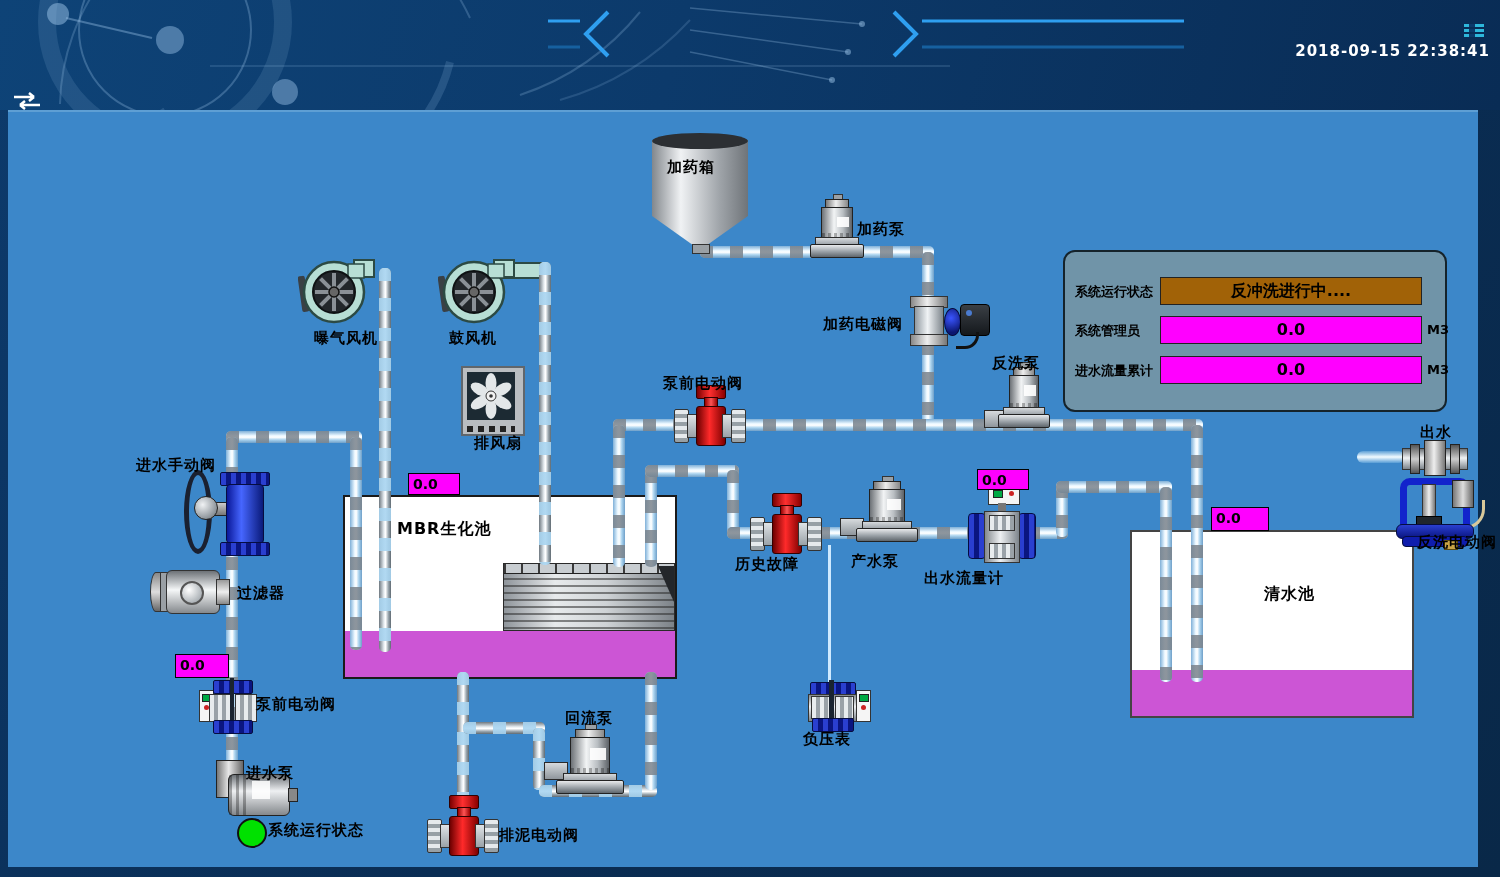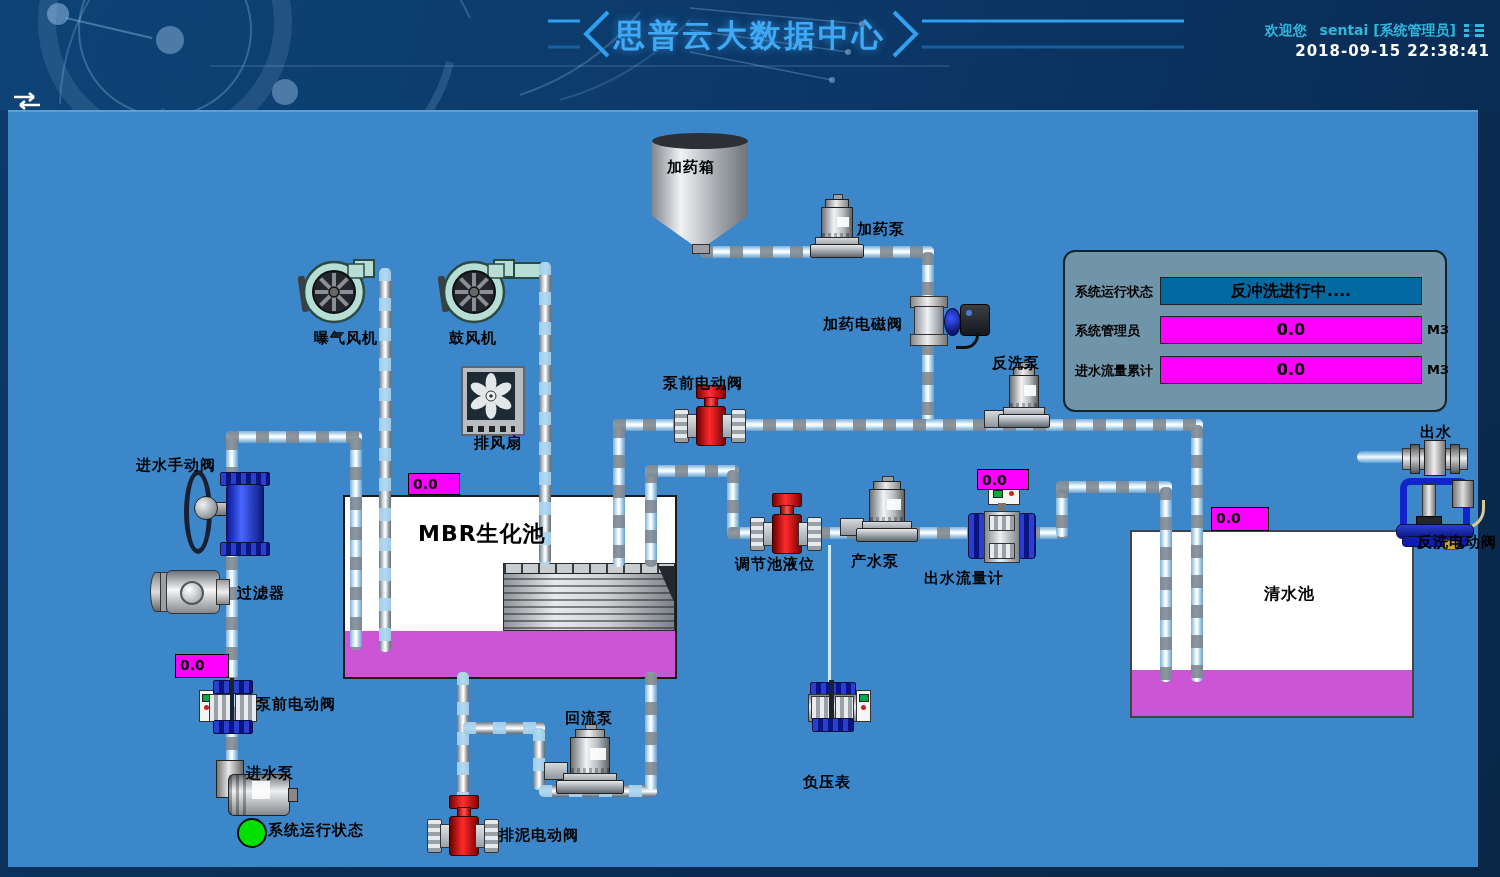--- a/index.html
+++ b/index.html
@@ -64,21 +64,21 @@
   .module::before{content:"";position:absolute;left:0;right:0;top:0;height:9px;
      background:repeating-linear-gradient(90deg,#3a3a3a 0 2px,#c8cdd1 2px 17px);border-bottom:1px solid #222;}
   .module::after{content:"";position:absolute;right:0;top:2px;width:16px;height:36px;background:#23262a;
      clip-path:polygon(100% 0,0 0,100% 100%);}
   
   .panel{position:absolute;left:1063px;top:250px;width:380px;height:158px;background:#7094a8;
          border:2px solid #15232b;border-radius:12px;}
   .panel .plbl{position:absolute;color:#000;font-size:13px;font-weight:bold;white-space:nowrap;}
   .panel .pbox{position:absolute;left:95px;width:260px;height:26px;line-height:26px;text-align:center;
                color:#000;font-size:16px;font-weight:bold;border:1px solid #222;}
-  .panel .alarm{background:#0369a1;}
+  .panel .alarm{background:#a16207;}
   .panel .mag{background:#ff00ff;}
   .panel .unit{position:absolute;left:362px;color:#000;font-size:13px;font-weight:bold;}
   
   .pump{position:absolute;}
   .pump>div{position:absolute;}
   .pump .nub{left:42%;top:0;width:16%;height:6px;background:#9aa0a5;border:1px solid #333;}
   .pump .cap{left:28%;right:28%;top:5px;height:9px;background:linear-gradient(90deg,#777,#eee 45%,#888);border:1px solid #222;}
   .pump .pbody{left:21%;right:21%;top:13px;bottom:15px;border:1px solid #222;
      background:linear-gradient(90deg,#6d7277,#f2f4f5 40%,#b9bec2 70%,#5d6267);}
   .pump .pbody::after{content:"";position:absolute;right:8%;top:26%;width:42%;height:30%;background:rgba(255,255,255,.9);}
@@ -218,30 +218,25 @@
         <circle cx="862" cy="24" r="3" opacity="0.5"></circle>
         <circle cx="848" cy="52" r="3" opacity="0.5"></circle>
         <circle cx="832" cy="80" r="3" opacity="0.5"></circle>
       </g>
     </svg>
     <svg class="abs" style="left:548px;top:6px" width="66" height="56" viewBox="0 0 66 56">
       <path d="M60 6 L38 28 L60 50" stroke="#2f9ff0" stroke-width="4" fill="none"></path>
       <line x1="0" y1="15" x2="32" y2="15" stroke="#2f9ff0" stroke-width="3"></line>
       <line x1="0" y1="41" x2="32" y2="41" stroke="#16609f" stroke-width="3"></line>
     </svg>
-    <div class="title">思普云大数据中心</div>
     <svg class="abs" style="left:888px;top:6px" width="300" height="56" viewBox="0 0 300 56">
       <path d="M6 6 L28 28 L6 50" stroke="#2f9ff0" stroke-width="4" fill="none"></path>
       <line x1="34" y1="15" x2="296" y2="15" stroke="#2f9ff0" stroke-width="3"></line>
       <line x1="34" y1="41" x2="296" y2="41" stroke="#16609f" stroke-width="3"></line>
     </svg>
-    <div class="welcome">
-      <span>欢迎您</span>
-      <span>sentai [系统管理员]</span>
-    </div>
     <div class="menuicon">
         <i></i>
         <i></i>
         <i></i>
       </div>
     <div class="datetime">2018-09-15 22:38:41</div>
     <svg class="swapicon" viewBox="0 0 30 18">
       <path d="M2 5 H22 M22 5 L17 1 M22 5 L17 9" stroke="#fff" stroke-width="2.5" fill="none"></path>
       <path d="M28 13 H8 M8 13 L13 9 M8 13 L13 17" stroke="#fff" stroke-width="2.5" fill="none"></path>
     </svg>
@@ -515,24 +510,24 @@
   <div class="lbl" style="left:314px;top:329px;">曝气风机</div>
   <div class="lbl" style="left:449px;top:329px;">鼓风机</div>
   <div class="lbl" style="left:474px;top:434px;">排风扇</div>
   <div class="lbl" style="left:663px;top:374px;">泵前电动阀</div>
   <div class="lbl" style="left:992px;top:354px;">反洗泵</div>
   <div class="lbl" style="left:136px;top:456px;">进水手动阀</div>
   <div class="lbl" style="left:237px;top:584px;">过滤器</div>
   <div class="lbl" style="left:256px;top:695px;">泵前电动阀</div>
   <div class="lbl" style="left:246px;top:764px;">进水泵</div>
   <div class="lbl" style="left:268px;top:821px;">系统运行状态</div>
-  <div class="lbl" style="left:418px;top:519px;font-size:22px;">MBR生化池</div>
-  <div class="lbl" style="left:735px;top:555px;">调节池液位</div>
+  <div class="lbl" style="left:397px;top:519px;font-size:16px;">MBR生化池</div>
+  <div class="lbl" style="left:735px;top:555px;">历史故障</div>
   <div class="lbl" style="left:851px;top:552px;">产水泵</div>
   <div class="lbl" style="left:924px;top:569px;">出水流量计</div>
   <div class="lbl" style="left:1264px;top:584px;font-size:16px;">清水池</div>
   <div class="lbl" style="left:1420px;top:423px;">出水</div>
   <div class="lbl" style="left:1417px;top:533px;">反洗电动阀</div>
   <div class="lbl" style="left:565px;top:709px;">回流泵</div>
   <div class="lbl" style="left:499px;top:826px;">排泥电动阀</div>
-  <div class="lbl" style="left:803px;top:730px;margin-top:43px;">负压表</div>
+  <div class="lbl" style="left:803px;top:730px;">负压表</div>
 
 </div>
 
 </body></html>

